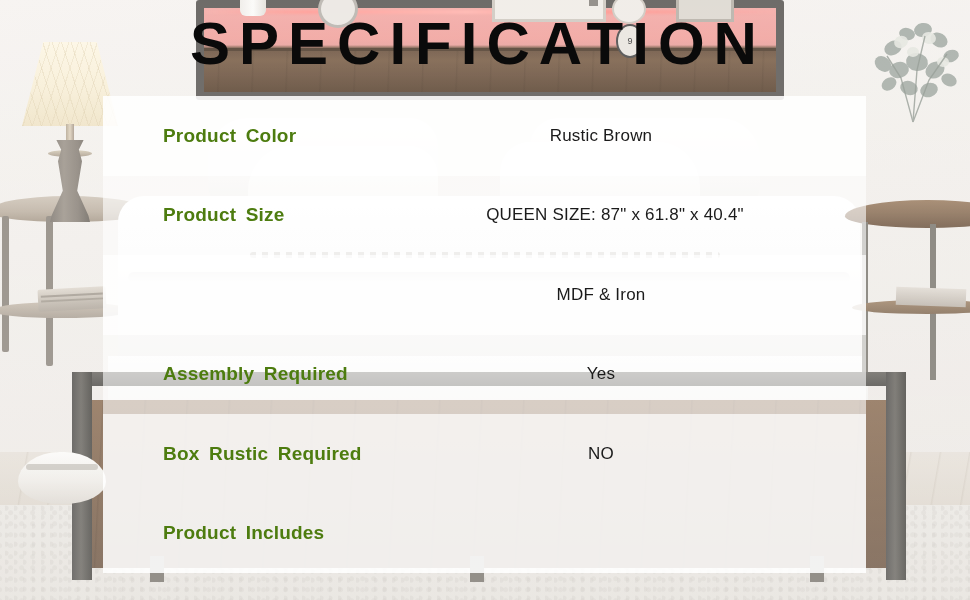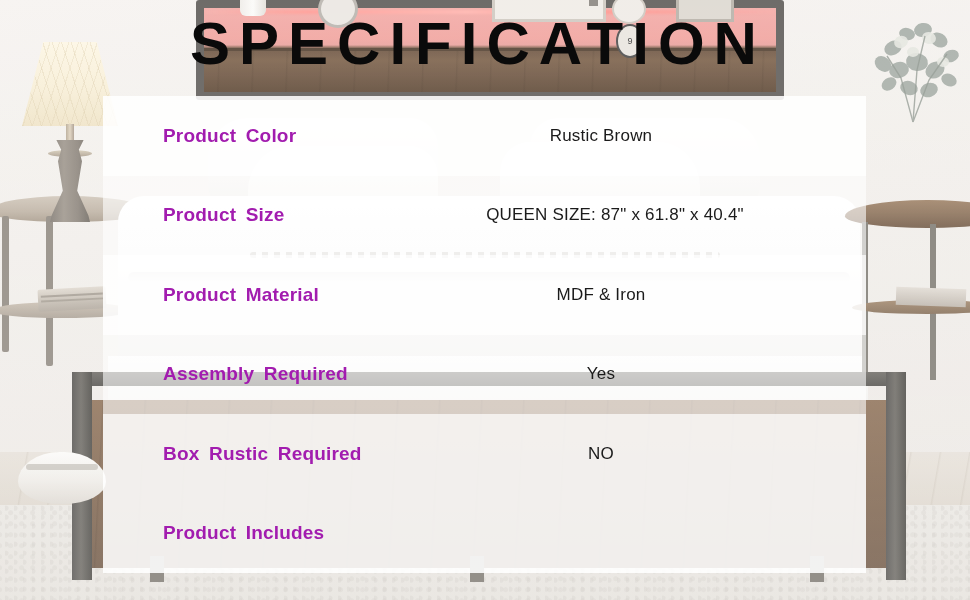--- a/index.html
+++ b/index.html
@@ -312,21 +312,21 @@
     align-items: center;
   }
   .spec-row.odd  { background: rgba(255,255,255,0.88); }
   .spec-row.even { background: rgba(255,255,255,0.60); }
 
   .spec-label {
     position: absolute;
     left: 60px;
     font-size: 19px;
     font-weight: 700;
-    color: #a21caf;
+    color: #4d7c0f;
     letter-spacing: .2px;
     word-spacing: 4px;
     white-space: nowrap;
   }
   .spec-value {
     position: absolute;
     left: 288px;
     width: 420px;
     text-align: center;
     font-size: 17px;
@@ -446,21 +446,20 @@
       <div class="spec-label">Product  Color</div>
       <div class="spec-value">Rustic Brown</div>
     </div>
 
     <div class="spec-row even">
       <div class="spec-label">Product  Size</div>
       <div class="spec-value wide">QUEEN SIZE:  87" x 61.8" x 40.4"</div>
     </div>
 
     <div class="spec-row odd">
-      <div class="spec-label">Product  Material</div>
       <div class="spec-value">MDF &amp; Iron</div>
     </div>
 
     <div class="spec-row even">
       <div class="spec-label">Assembly  Required</div>
       <div class="spec-value">Yes</div>
     </div>
 
     <div class="spec-row odd">
       <div class="spec-label">Box  Rustic  Required</div>

